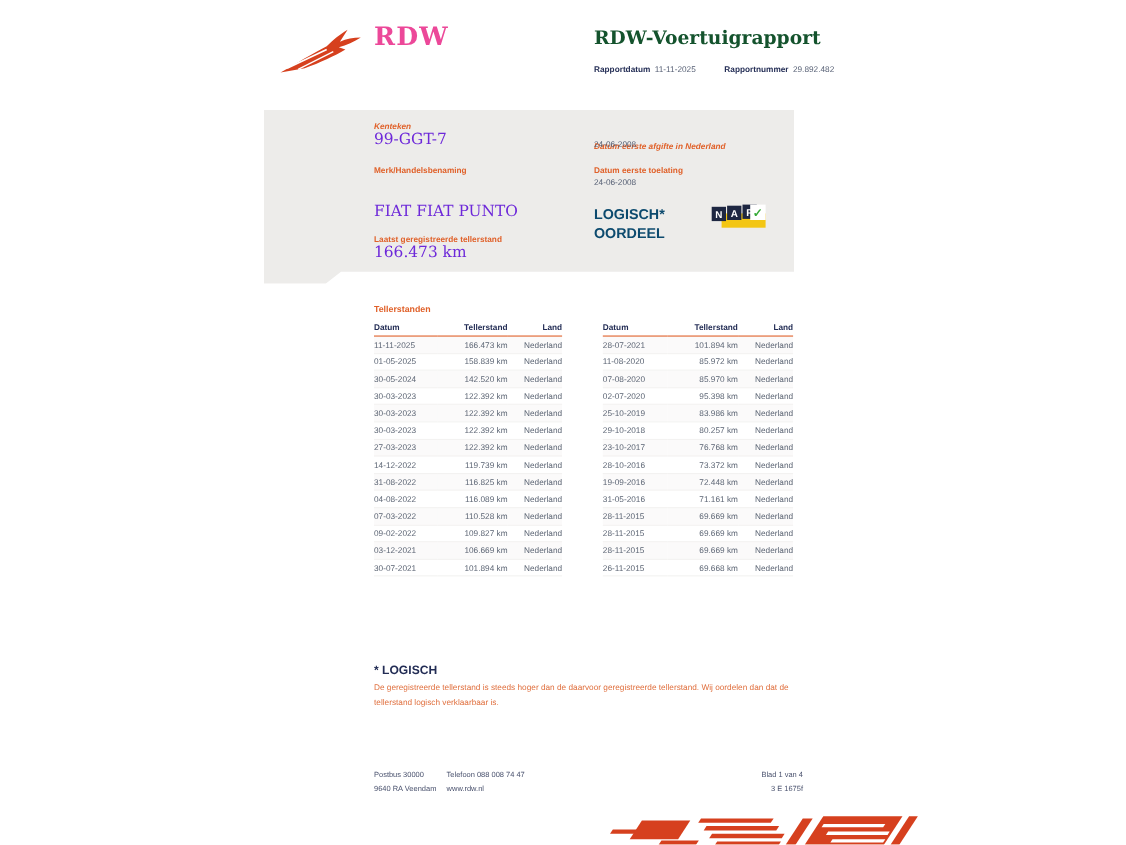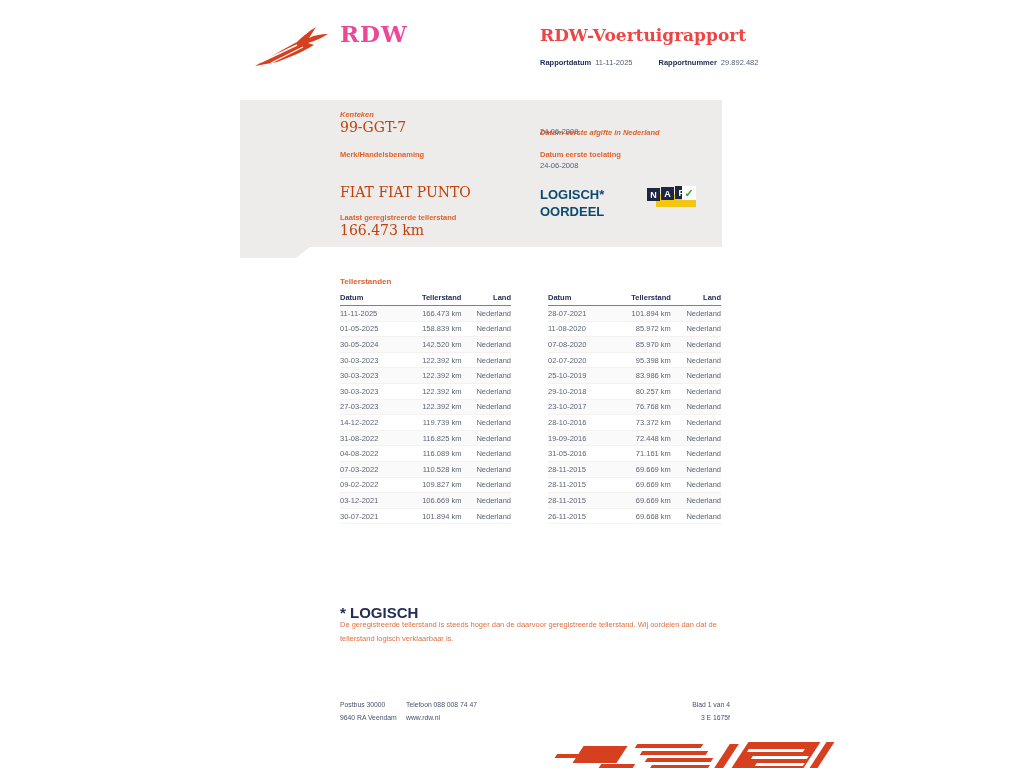--- a/index.html
+++ b/index.html
@@ -8,33 +8,33 @@
     font-family:"Liberation Sans",sans-serif;color:#232d55;
   }
   
   .logo-bird{position:absolute;left:253px;top:25px;width:80px;height:45px;}
   .logo-word{
     position:absolute;left:340px;top:20px;font-family:"DejaVu Serif",serif;
     font-size:23px;font-weight:bold;color:#ec4899;letter-spacing:1px;
   }
   .report-title{
     position:absolute;left:540px;top:25px;font-family:"DejaVu Serif",serif;
-    font-size:17px;font-weight:bold;color:#ef4444;
+    font-size:17px;font-weight:bold;color:#14532d;
   }
   .report-meta{position:absolute;left:540px;top:58px;display:flex;gap:26px;}
   .meta-col{display:flex;flex-direction:row;gap:4px;}
   .meta-label{font-size:7.5px;font-weight:bold;color:#232d55;}
   .meta-value{font-size:7.5px;color:#555e73;}
   
   .summary-box{
     position:absolute;left:240px;top:100px;width:482px;height:158px;background:#edecea;
     clip-path:polygon(0 0,100% 0,100% 147px,70px 147px,56px 158px,0 158px);
   }
   .field-label{position:absolute;font-size:7.5px;font-weight:bold;color:#e0612a;}
-  .field-serif{position:absolute;font-family:"DejaVu Serif",serif;font-size:14px;color:#c2410c;}
+  .field-serif{position:absolute;font-family:"DejaVu Serif",serif;font-size:14px;color:#6d28d9;}
   .field-small{position:absolute;font-size:7.5px;color:#555e73;}
   .oordeel{position:absolute;left:540px;top:186px;font-size:13px;font-weight:bold;color:#0c4a6e;line-height:17px;}
   
   .nap{position:absolute;left:647px;top:185px;width:50px;height:23px;}
   .nap-yellow{position:absolute;left:9px;top:9px;width:40px;height:13px;background:#f3c614;}
   .nap-box{position:absolute;width:13px;height:13px;background:#1e2742;color:#ffffff;
     font-size:9px;font-weight:bold;display:flex;align-items:center;justify-content:center;}
   .nap-n{left:0;top:3px;}
   .nap-a{left:14px;top:2px;}
   .nap-p{left:28px;top:1px;}
@@ -50,21 +50,21 @@
     border-bottom:1.5px solid #e0612a;
   }
   .km-table th.c2,.km-table td.c2{text-align:right;}
   .km-table th.c3,.km-table td.c3{text-align:right;}
   .km-table col.c1{width:34%;}
   .km-table col.c2{width:37%;}
   .km-table col.c3{width:29%;}
   .km-table td{font-size:7.5px;color:#5c6574;padding:0;height:14.6px;border-bottom:1px solid #f3f2f1;}
   .km-table tbody tr:nth-child(odd) td{background:#fbfafa;}
   
-  .footnote-title{position:absolute;left:340px;top:604px;font-size:15px;font-weight:bold;color:#232d55;}
+  .footnote-title{position:absolute;left:340px;top:604px;font-size:11px;font-weight:bold;color:#232d55;}
   .footnote-text{position:absolute;left:340px;top:618px;width:392px;font-size:7.5px;color:#e0703f;line-height:14px;}
   
   .footer{position:absolute;left:340px;top:701px;width:390px;font-size:6.8px;color:#49516d;}
   .footer-row{display:flex;margin-bottom:6px;}
   .footer-cell-a{width:66px;}
   .footer-cell-b{flex:1;}
   .footer-cell-c{text-align:right;}
   
   .stripes{position:absolute;left:0;top:0;width:1024px;height:768px;pointer-events:none;}
   .stripe{position:absolute;background:#d6401e;transform:skewX(-33deg);}

